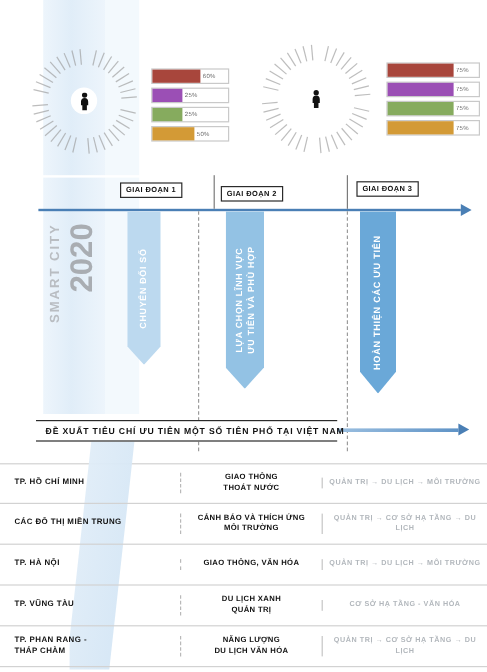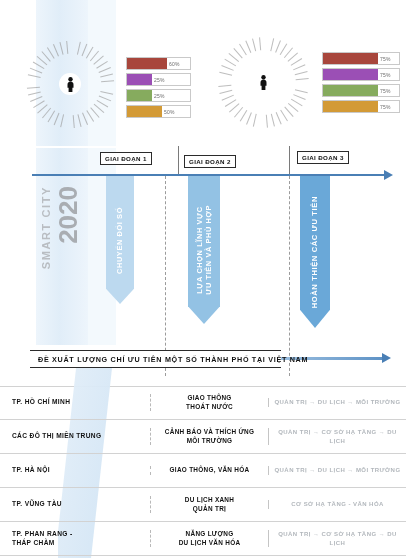--- a/index.html
+++ b/index.html
@@ -473,21 +473,21 @@
       </div>
   </div>
 
   <div class="pennant" style="left:300px;top:176px;width:30px;height:152px;background:#6aa8d8;">
     <div class="vtext" style="font-size:7.6px;" id="pen2">
         <span style="display: block;">HOÀN THIỆN CÁC ƯU TIÊN</span>
       </div>
   </div>
 
   <div class="banner" style="left:30px;top:350px;width:243px;height:16px;">
-    <span>ĐỀ XUẤT LƯỢNG CHÍ ƯU TIÊN MỘT SỐ THÀNH PHỐ TẠI VIỆT NAM</span>
+    <span>ĐỀ XUẤT TIÊU CHÍ ƯU TIÊN MỘT SỐ TIÊN PHỐ TẠI VIỆT NAM</span>
   </div>
   <div class="banner-arrow" style="left:273px;top:357px;width:109px;"></div>
   <div class="axis-head" style="left:382px;top:353px;"></div>
 
   <div class="diagwrap">
     <div class="diagband"></div>
 
   </div>
 
   <div class="tophr"></div>

